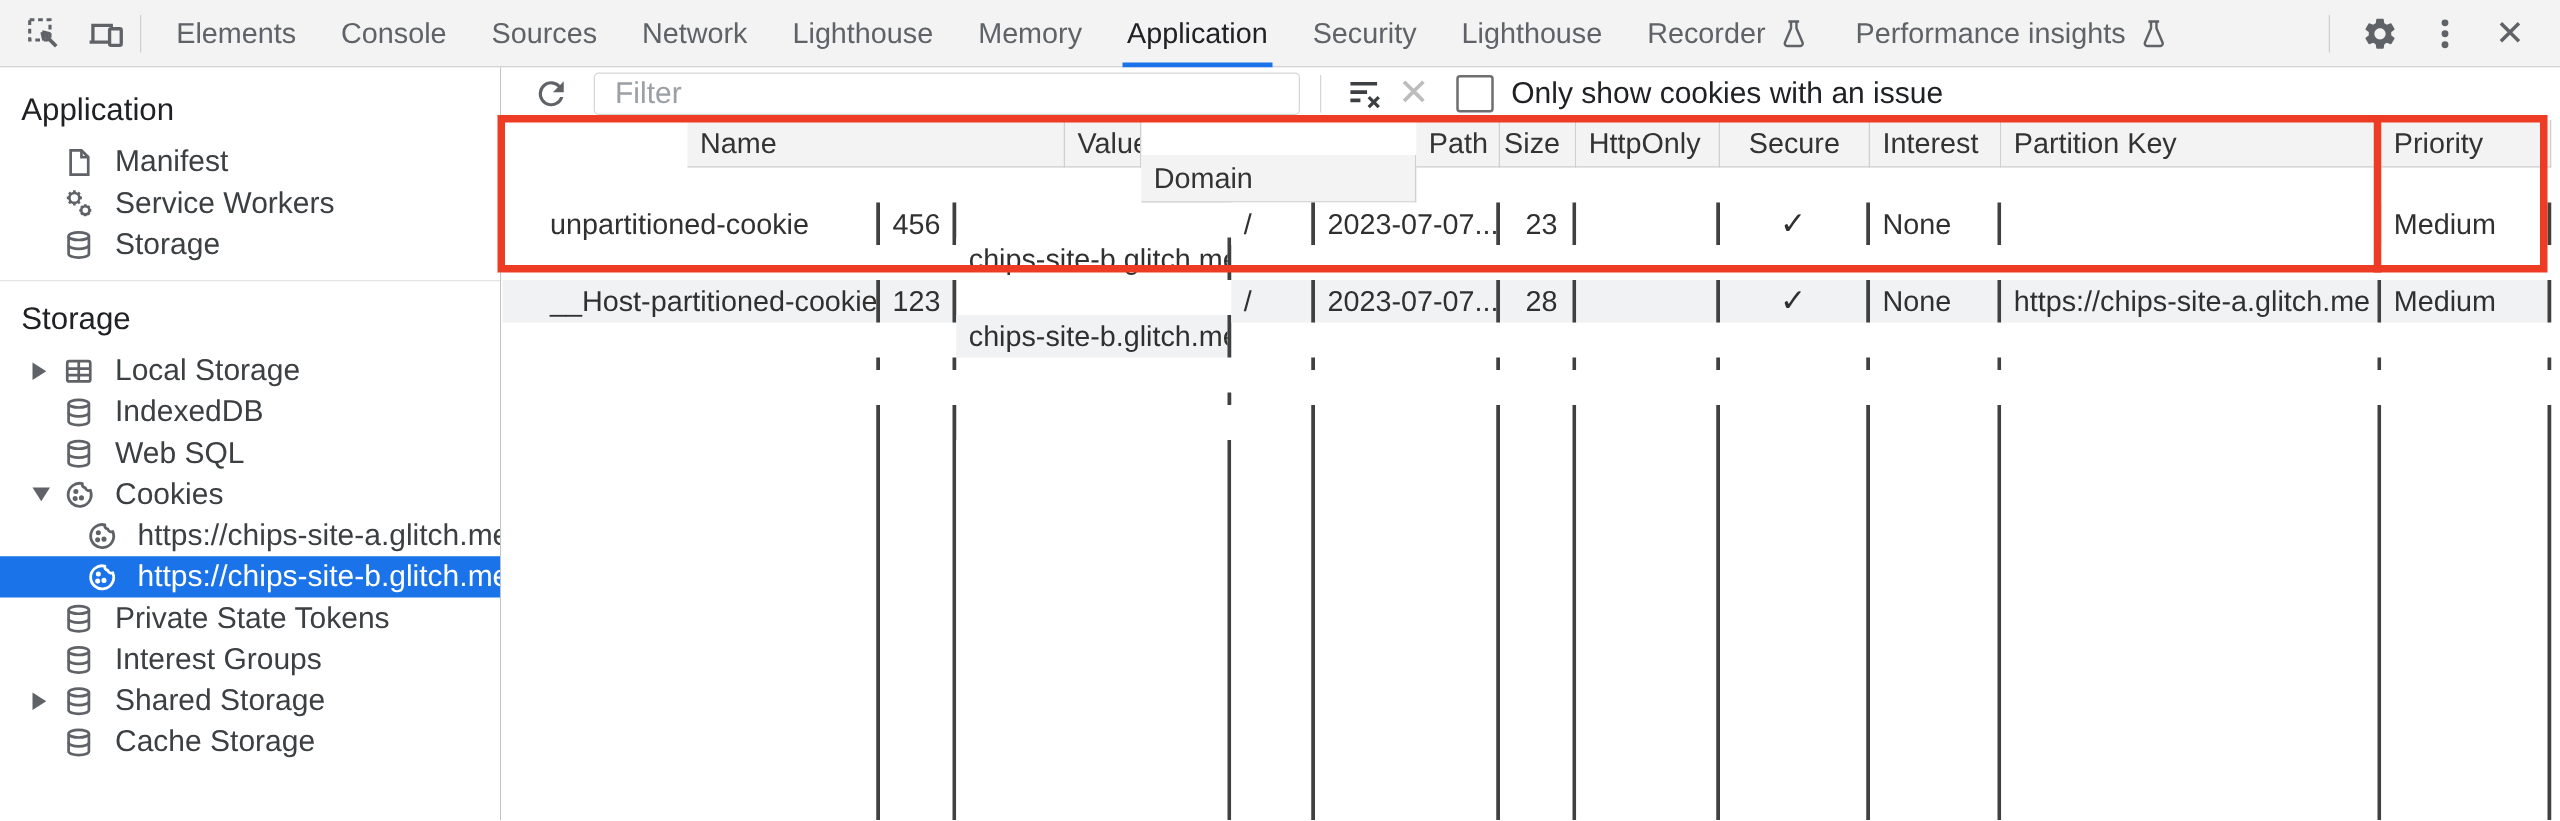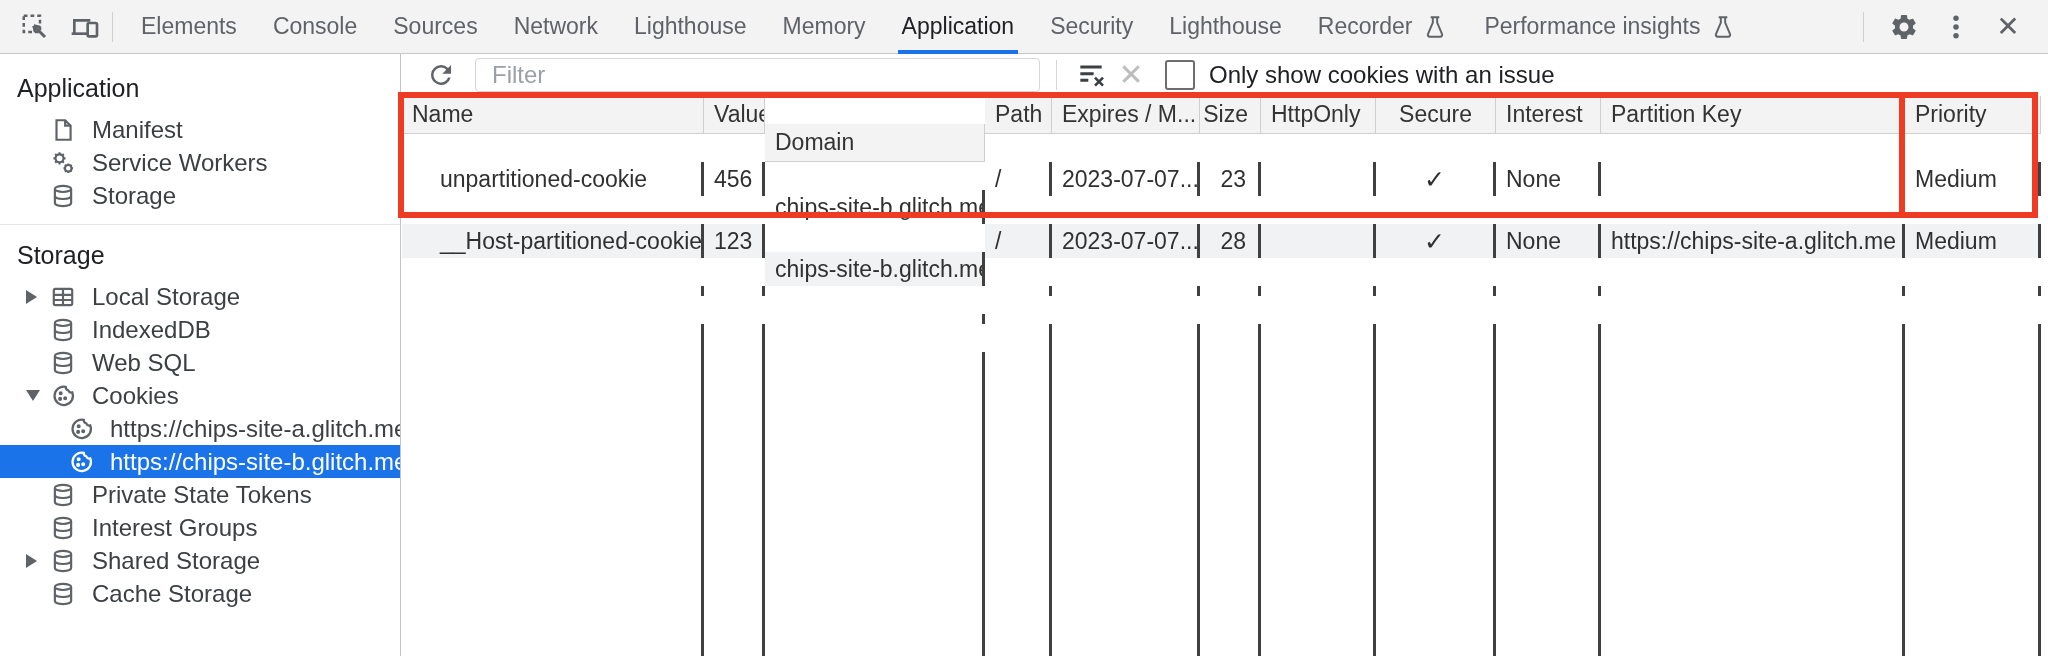--- a/index.html
+++ b/index.html
@@ -365,21 +365,20 @@
       <div class="chk"></div>
       <div class="chk-label">Only show cookies with an issue</div>
     </div>
 
     <div class="table">
       <div class="trow th">
         <div class="cell c0">Name</div>
         <div class="cell c1">Value</div>
         <div class="cell c2">Domain</div>
         <div class="cell c3">Path</div>
-        <div class="cell c4">Expires / M...</div>
         <div class="cell c5">Size</div>
         <div class="cell c6">HttpOnly</div>
         <div class="cell c7">Secure</div>
         <div class="cell c8">Interest</div>
         <div class="cell c9">Partition Key</div>
         <div class="cell c10">Priority</div>
       </div>
 
       <div class="trow tr1">
         <div class="cell c0 name-cell">unpartitioned-cookie</div>

